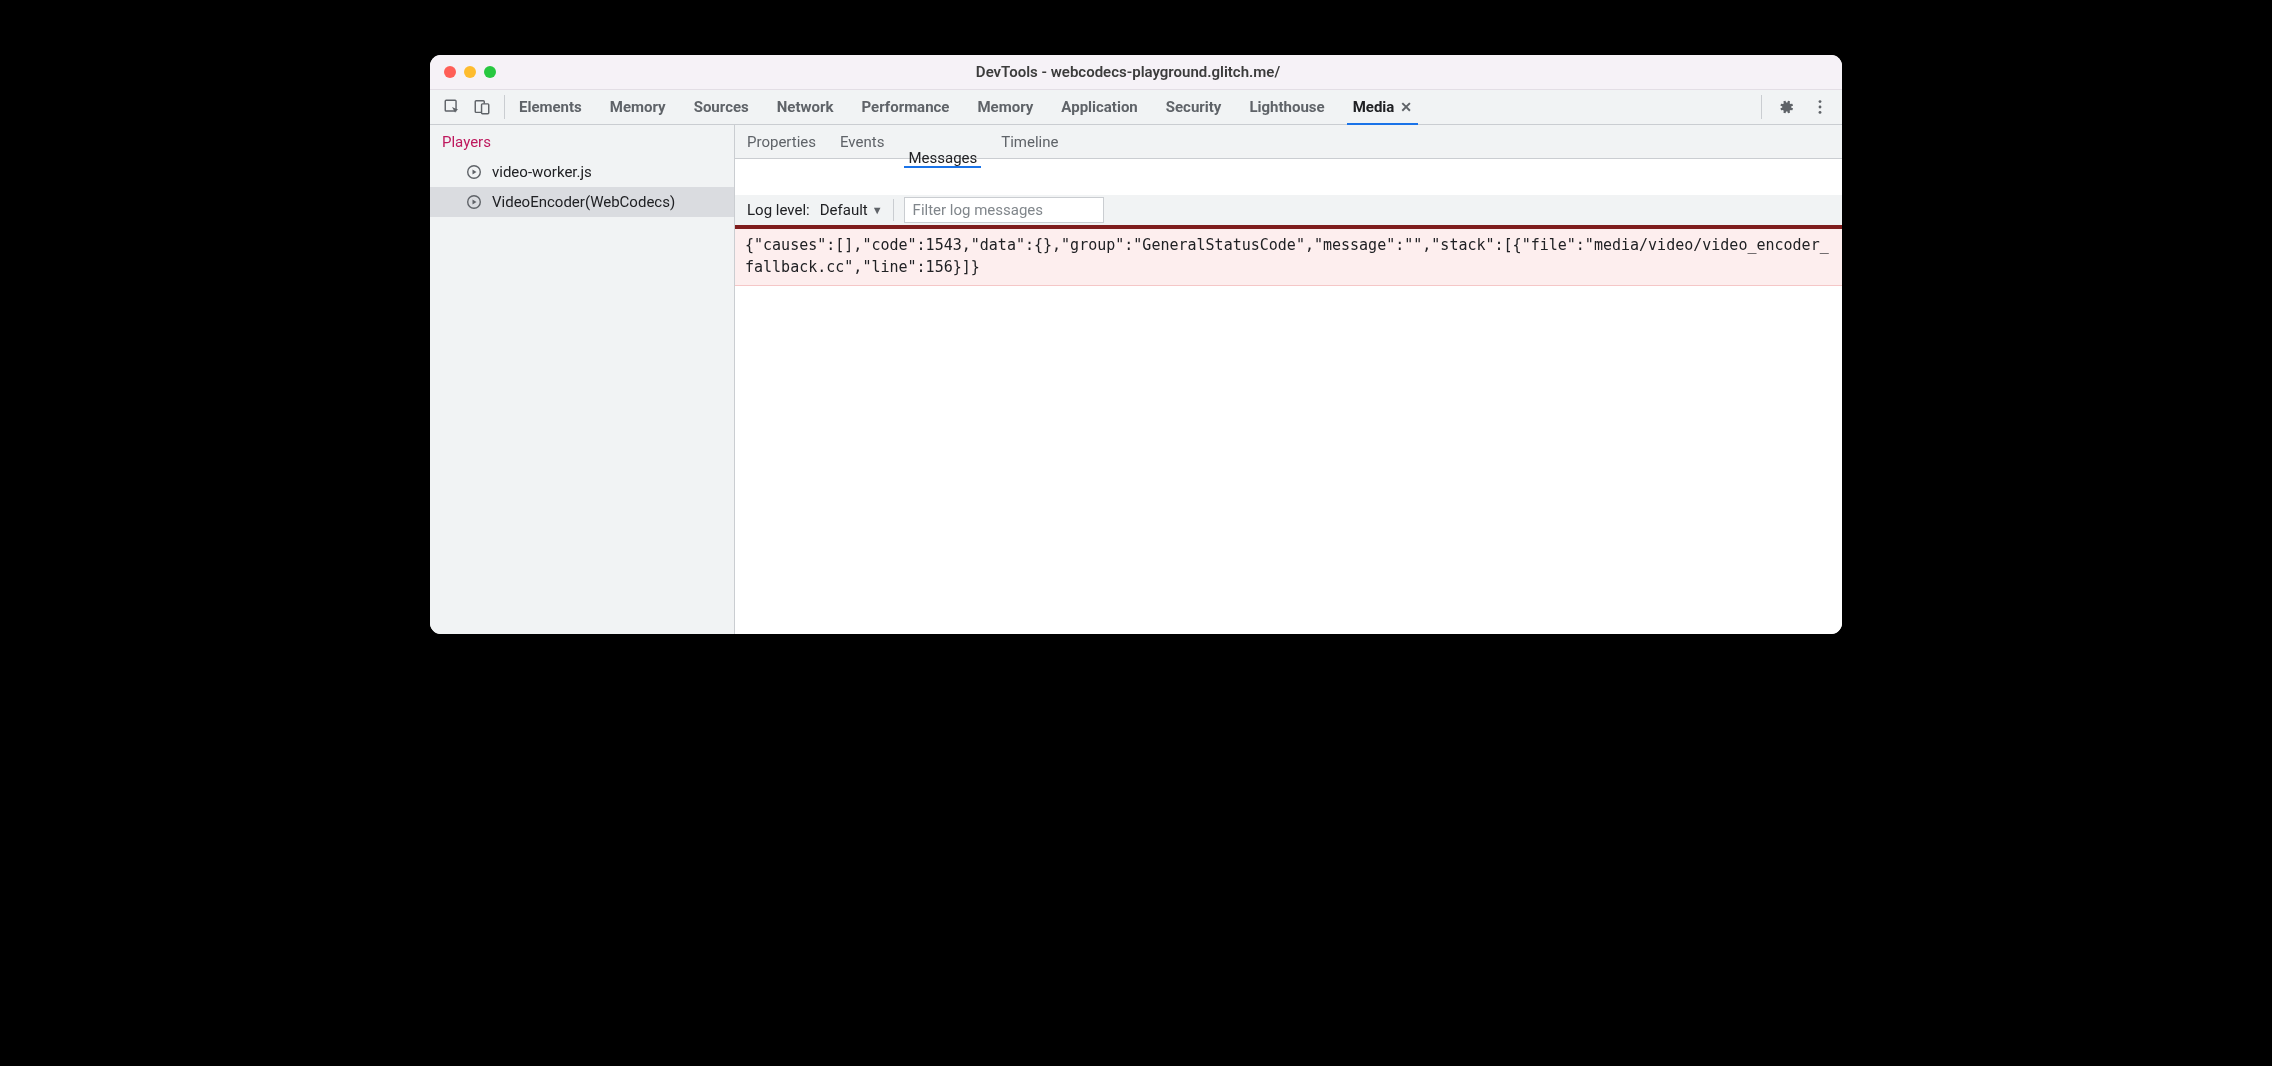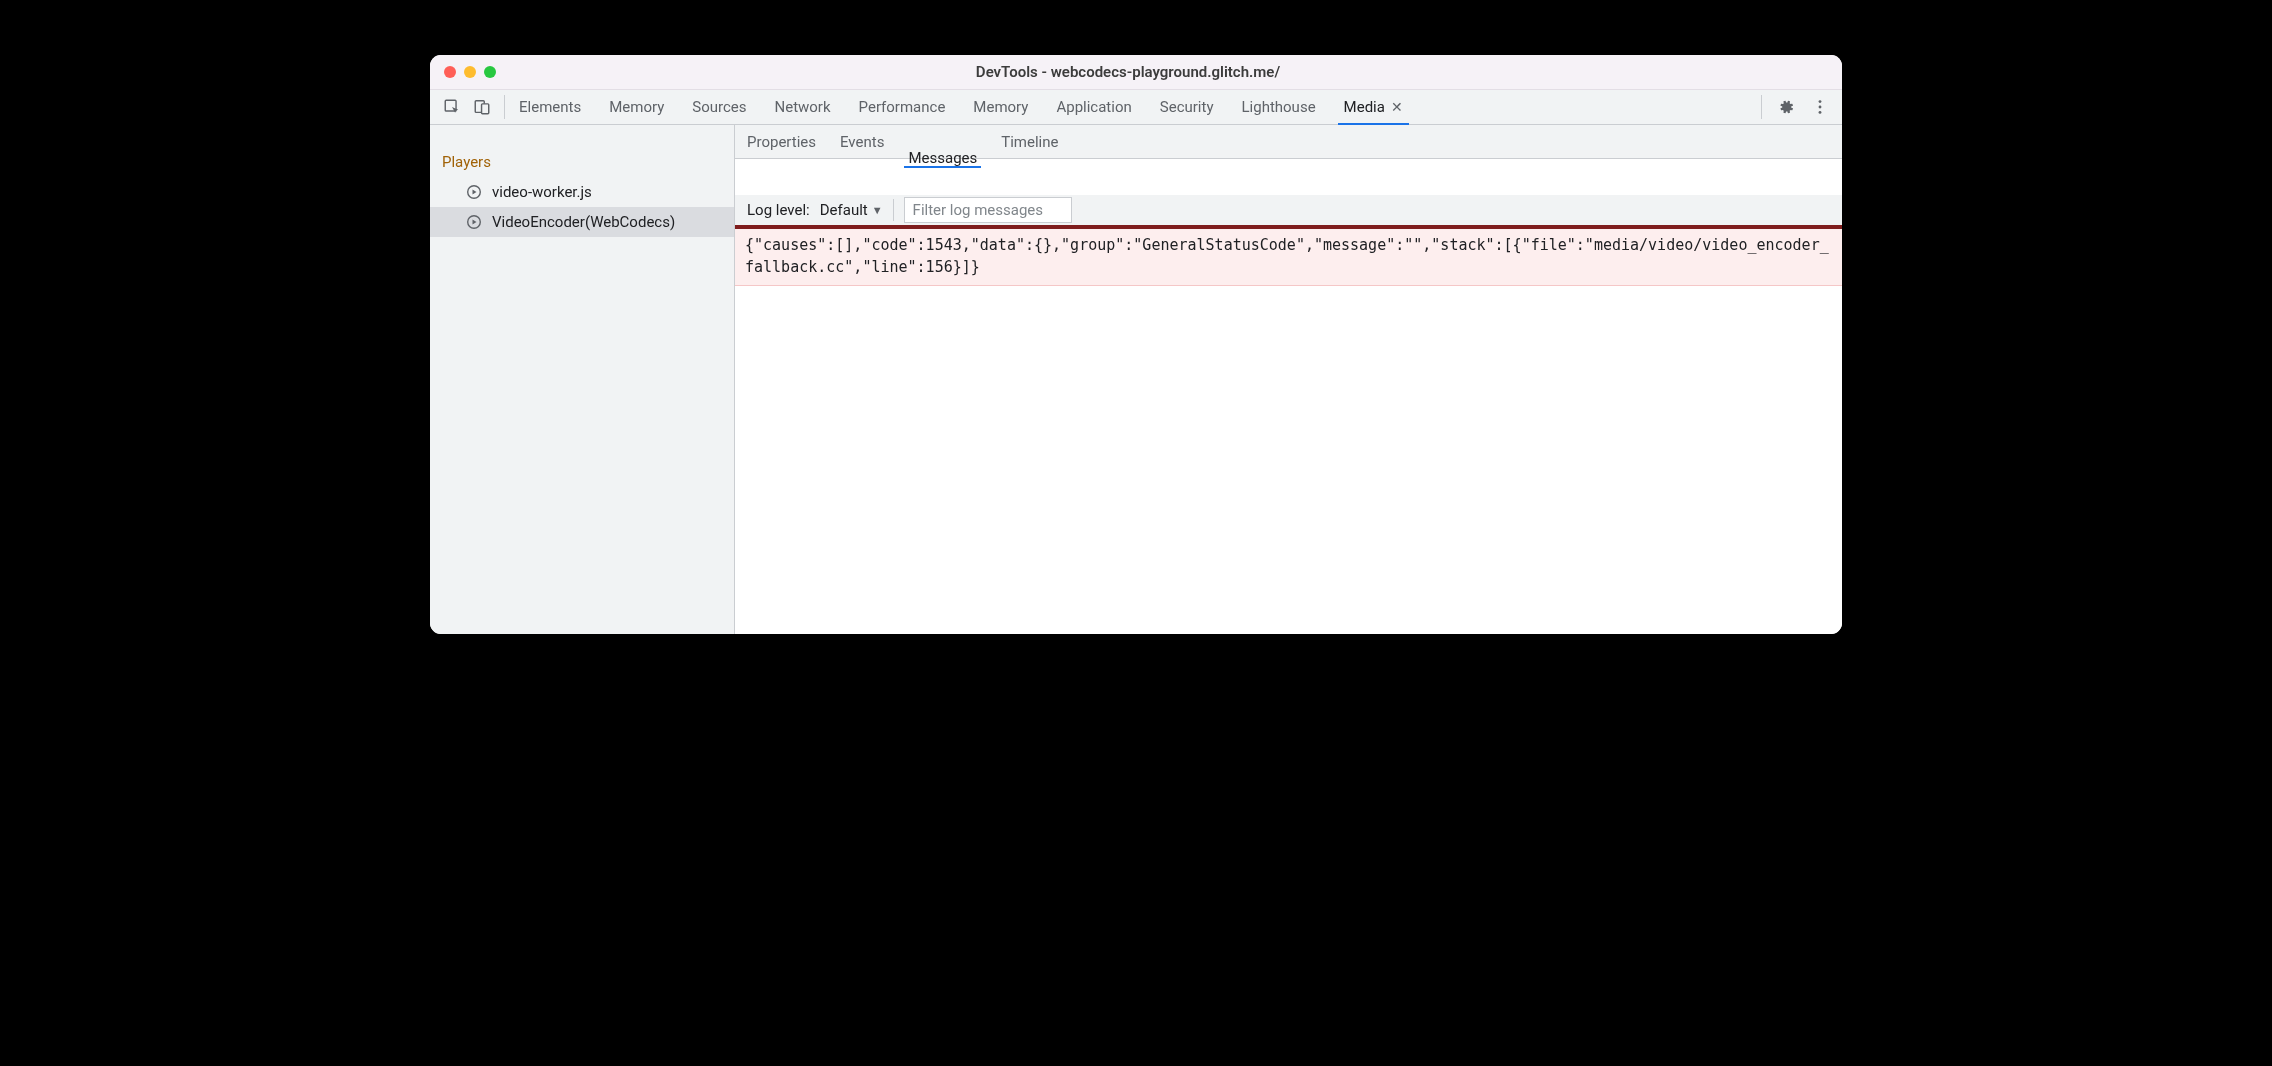--- a/index.html
+++ b/index.html
@@ -90,20 +90,21 @@
       gap: 28px;
     }
     .tab {
       display: flex;
       align-items: center;
       font-size: 15px;
       color: #5f6368;
       cursor: pointer;
       position: relative;
       gap: 6px;
+      font-weight: bold;
     }
     .tab.active {
       color: #202124;
     }
     .tab.active::after {
       content: "";
       position: absolute;
       left: -6px; right: -6px; bottom: -1px;
       height: 2px;
       background: #1a73e8;
@@ -129,22 +130,21 @@
     .sidebar {
       width: 305px;
       background: #f1f3f4;
       border-right: 1px solid #cacdd1;
       display: flex;
       flex-direction: column;
     }
     .sidebar-header {
       padding: 8px 12px 6px 12px;
       font-size: 15px;
-      color: #a16207;
-      margin-top: 20px;
+      color: #be185d;
     }
     .player-item {
       display: flex;
       align-items: center;
       gap: 10px;
       padding: 6px 12px 6px 36px;
       font-size: 15px;
       color: #202124;
       cursor: pointer;
     }
@@ -217,21 +217,21 @@
     .log-level-select .caret {
       font-size: 11px;
       color: #5f6368;
     }
     .filter-input {
       border: 1px solid #cacdd1;
       background: #fff;
       font-size: 15px;
       padding: 3px 8px;
       color: #202124;
-      width: 168px;
+      width: 200px;
     }
     .filter-input::placeholder { color: #80868b; }
     .messages {
       flex: 1;
       overflow: auto;
       background: #fff;
     }
     .msg-row {
       background: #fdeeee;
       border-bottom: 1px solid #f5c7c7;

